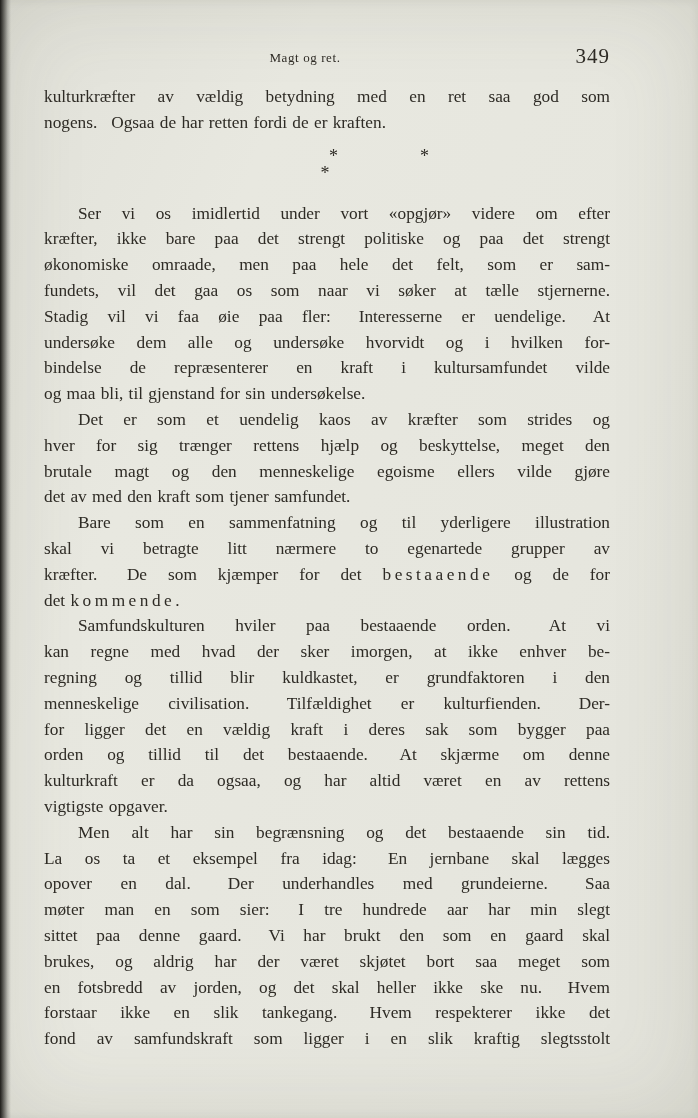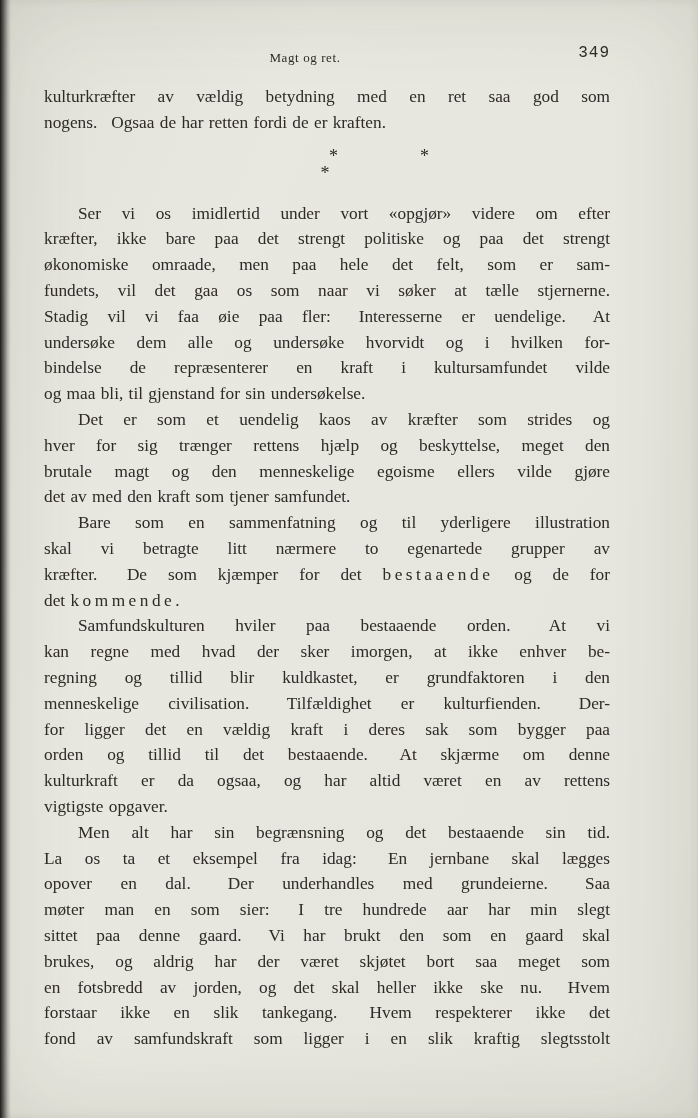--- a/index.html
+++ b/index.html
@@ -28,21 +28,21 @@
   .pagehead{
     position:absolute;top:44px;left:44px;width:566px;height:28px;
   }
   .running-title{
     position:absolute;left:0;right:44px;top:6px;
     text-align:center;
     font-size:13px;font-weight:normal;letter-spacing:0.6px;
   }
   .page-number{
     position:absolute;right:0;top:0;
-    font-size:16px;letter-spacing:1px;font-family:Liberation Mono, monospace;
+    font-size:21px;letter-spacing:1px;
   }
   .text-block{
     position:absolute;top:84px;left:44px;width:566px;
   }
   .line{
     font-size:17.3px;
     line-height:25.8px;
     text-align:justify;
     text-align-last:justify;
     word-spacing:1px;

